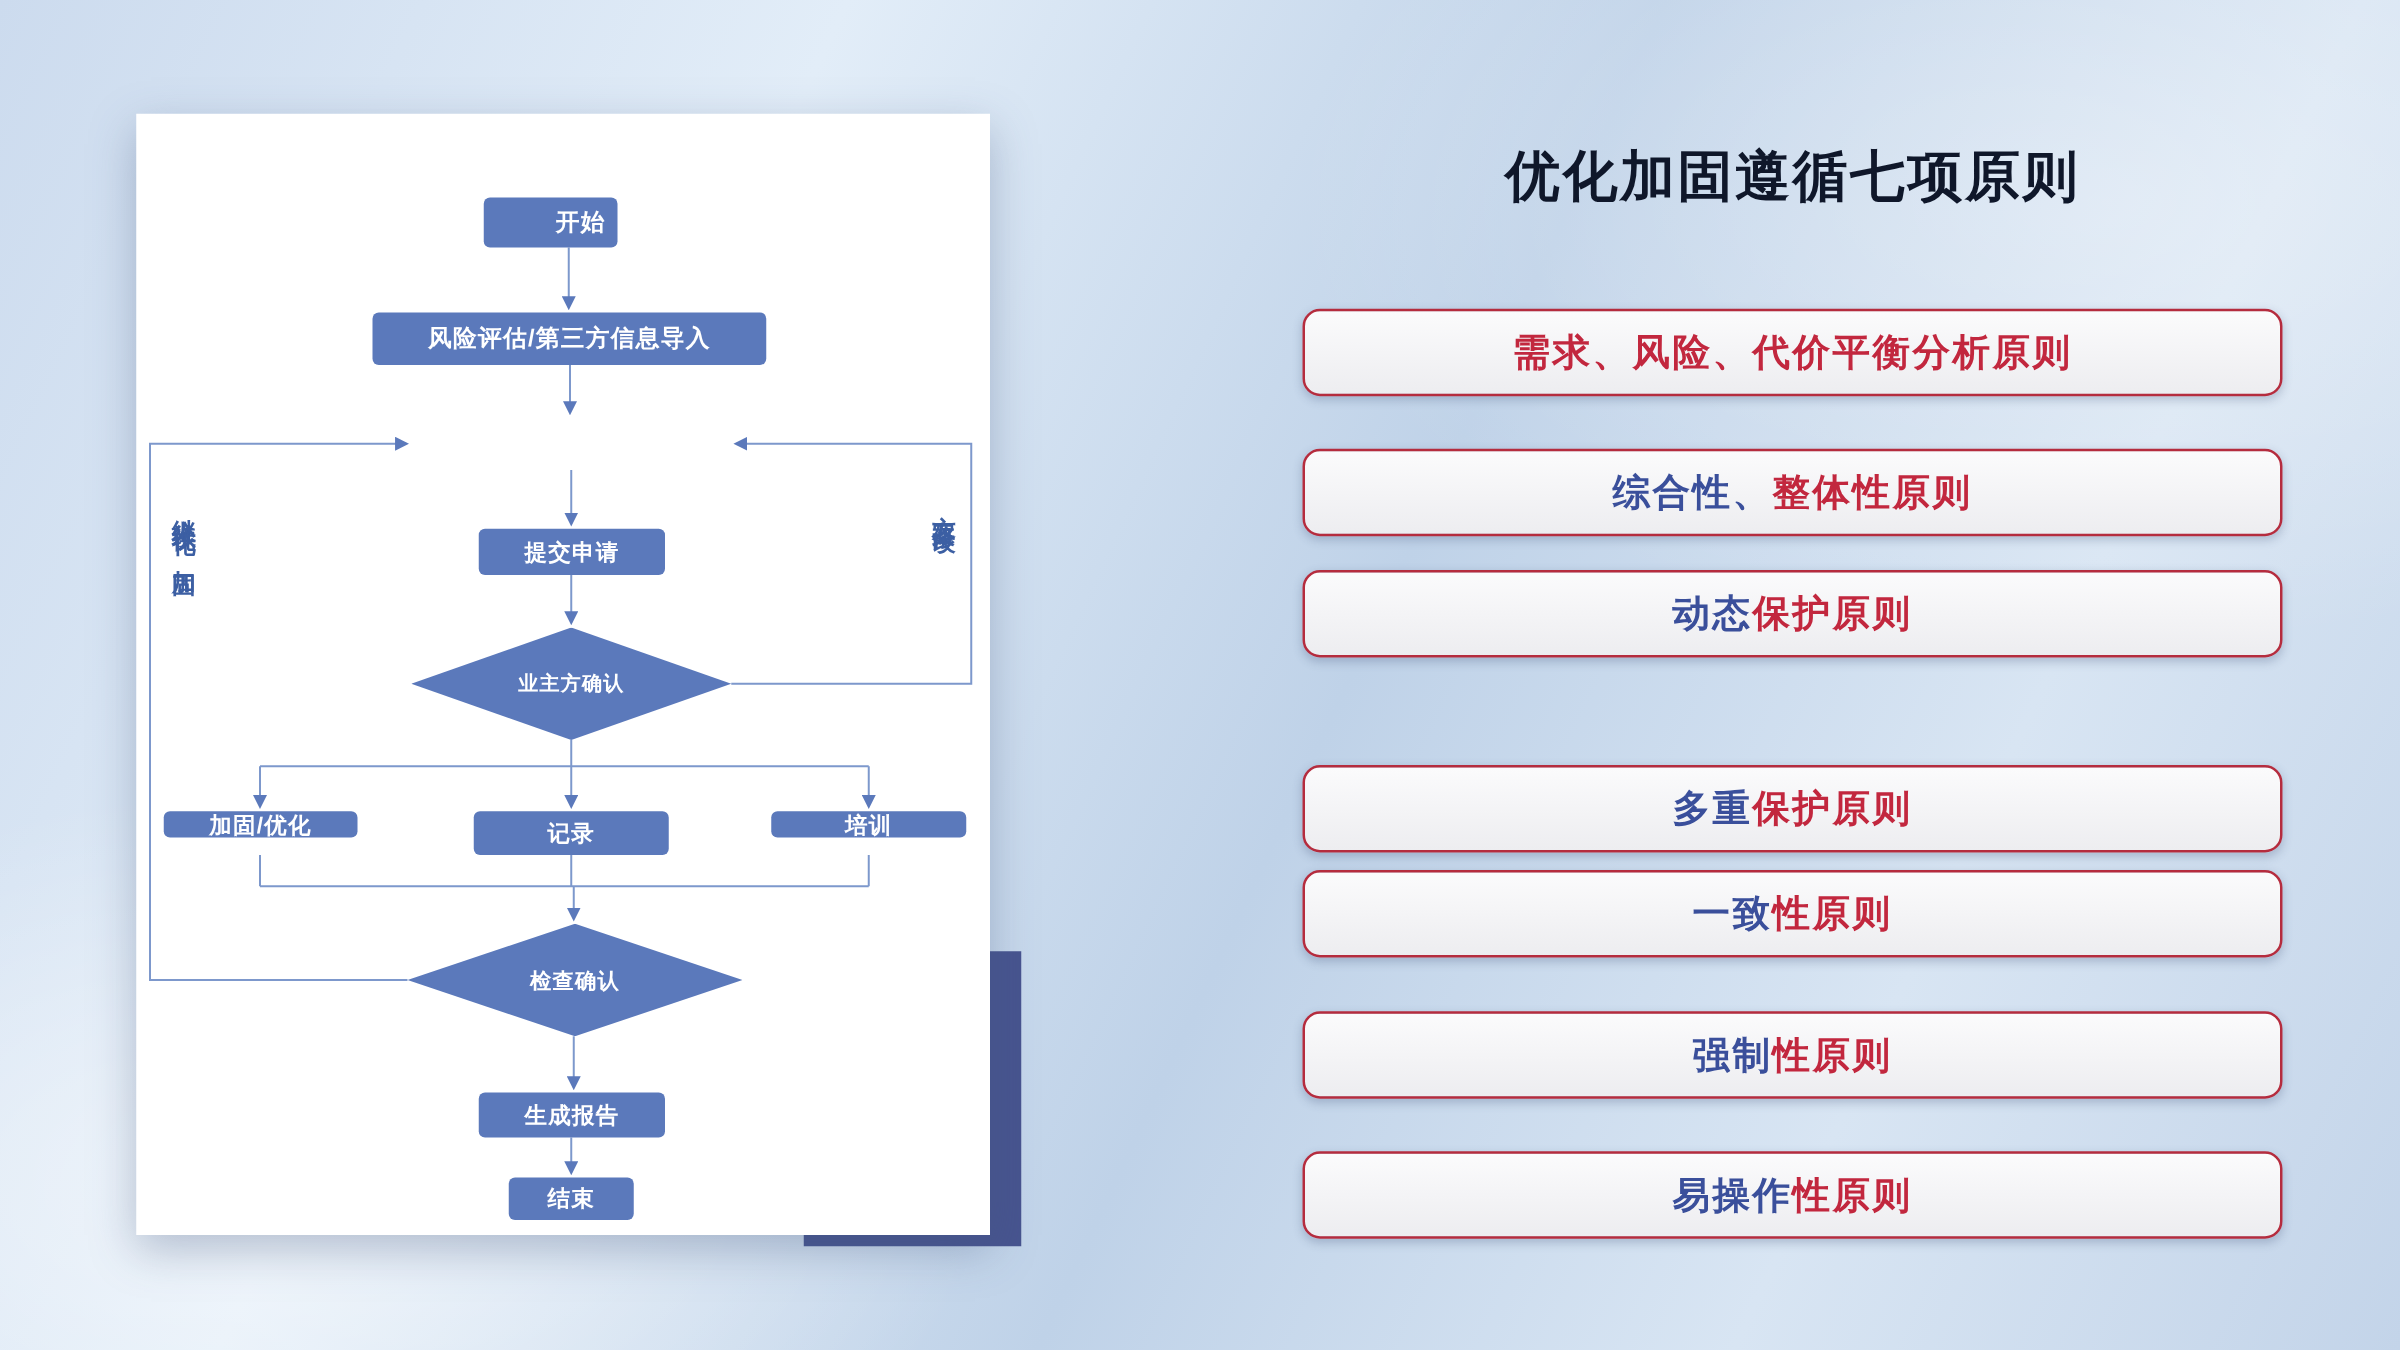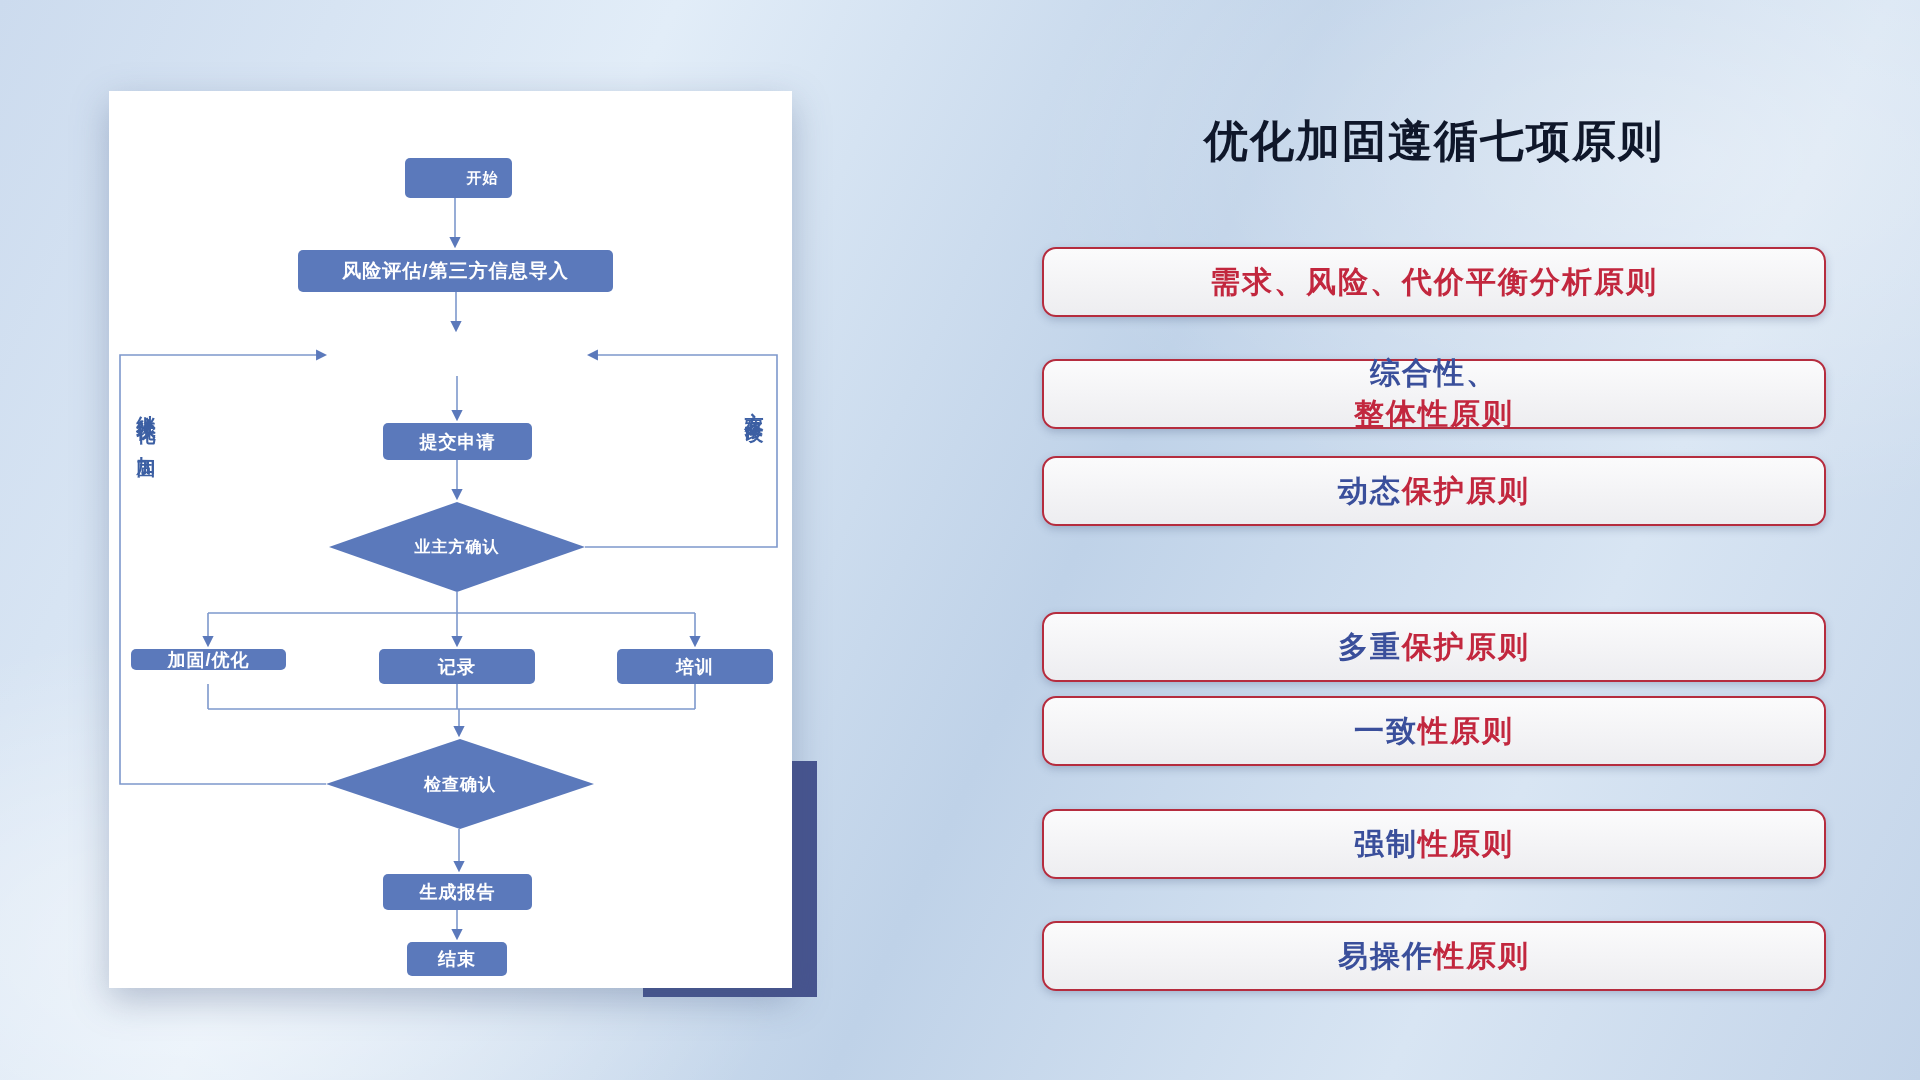--- a/index.html
+++ b/index.html
@@ -24,28 +24,28 @@
     box-shadow: 0 12px 34px rgba(70,90,130,0.35);
   }
   .connectors { position:absolute; left:0; top:0; width:683px; height:897px; }
   .fnode {
     position:absolute; background:#5b79bb; color:#ffffff;
     display:flex; align-items:center; justify-content:center;
     font-weight:bold; border-radius:5px; z-index:3; text-align:center;
     letter-spacing:1px;
   }
   .fnode.diamond { border-radius:0; clip-path:polygon(50% 0%, 100% 50%, 50% 100%, 0% 50%); }
-  #n-start    { left:296px; top:67px;  width:107px; height:40px; font-size:15px;padding-left:48px; }
+  #n-start    { left:278px; top:67px;  width:107px; height:40px; font-size:19px;padding-left:48px; }
   #n-risk     { left:189px; top:159px; width:315px; height:42px; font-size:19px; }
   #n-plan     { left:220px; top:243px; width:255px; height:42px; font-size:19px; }
   #n-submit   { left:274px; top:332px; width:149px; height:37px; font-size:18px; }
   #n-owner    { left:220px; top:411px; width:256px; height:90px; font-size:16px; }
   #n-harden   { left:22px;  top:558px; width:155px; height:21px; font-size:18px; }
   #n-record   { left:270px; top:558px; width:156px; height:35px; font-size:18px; }
-  #n-training { left:508px; top:558px; width:156px; height:35px; font-size:18px; }
+  #n-training { left:508px; top:558px; width:156px; height:21px; font-size:18px; }
   #n-check    { left:217px; top:648px; width:268px; height:90px; font-size:17px; }
   #n-report   { left:274px; top:783px; width:149px; height:36px; font-size:18px; }
   #n-end      { left:298px; top:851px; width:100px; height:34px; font-size:18px; }
   .vlabel {
     position:absolute; writing-mode:vertical-lr; text-orientation:upright;
     color:#3c5fa3; font-weight:bold; font-size:19px; letter-spacing:4px; z-index:3;
   }
   #vl-left  { left:24px;  top:308px; }
   #vl-right { left:632px; top:306px; }
 
@@ -57,21 +57,21 @@
     letter-spacing:2px;
   }
   .principle-box {
     position:absolute; left:0; width:784px; height:70px;
     border:2px solid #b52c3e; border-radius:14px;
     background:linear-gradient(180deg, #fbfbfc 0%, #ededf0 100%);
     box-shadow: 0 3px 8px rgba(60,80,120,0.28);
     display:flex; align-items:center; justify-content:center;
     font-size:30px; font-weight:600; letter-spacing:2px;
   }
-  #p0 { top:247px; } #p1 { top:359px;flex-direction:column; } #p2 { top:456px; }
+  #p0 { top:247px; } #p1 { top:359px; } #p2 { top:456px; }
   #p3 { top:612px; } #p4 { top:696px; } #p5 { top:809px; }
   #p6 { top:921px; }
 </style>
 </head>
 <body>
 
 <div class="accent-block"></div>
 
 <div class="flow-card">
 

